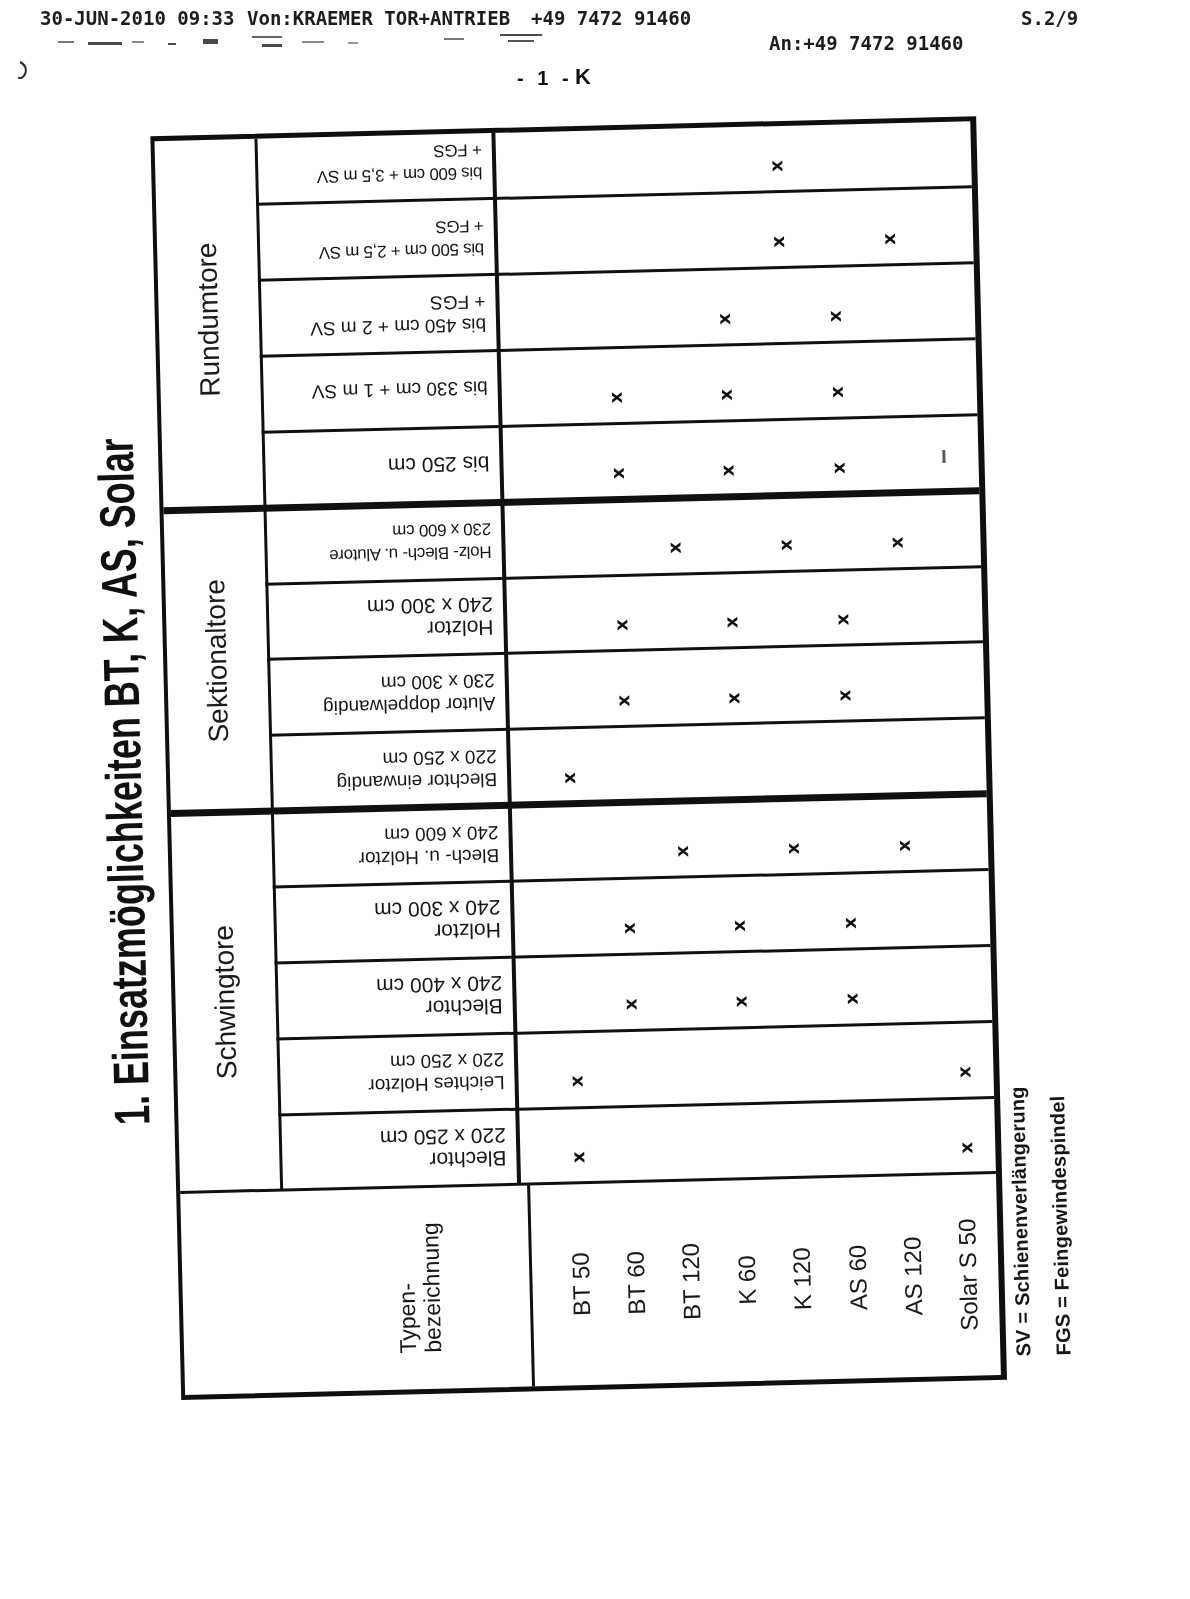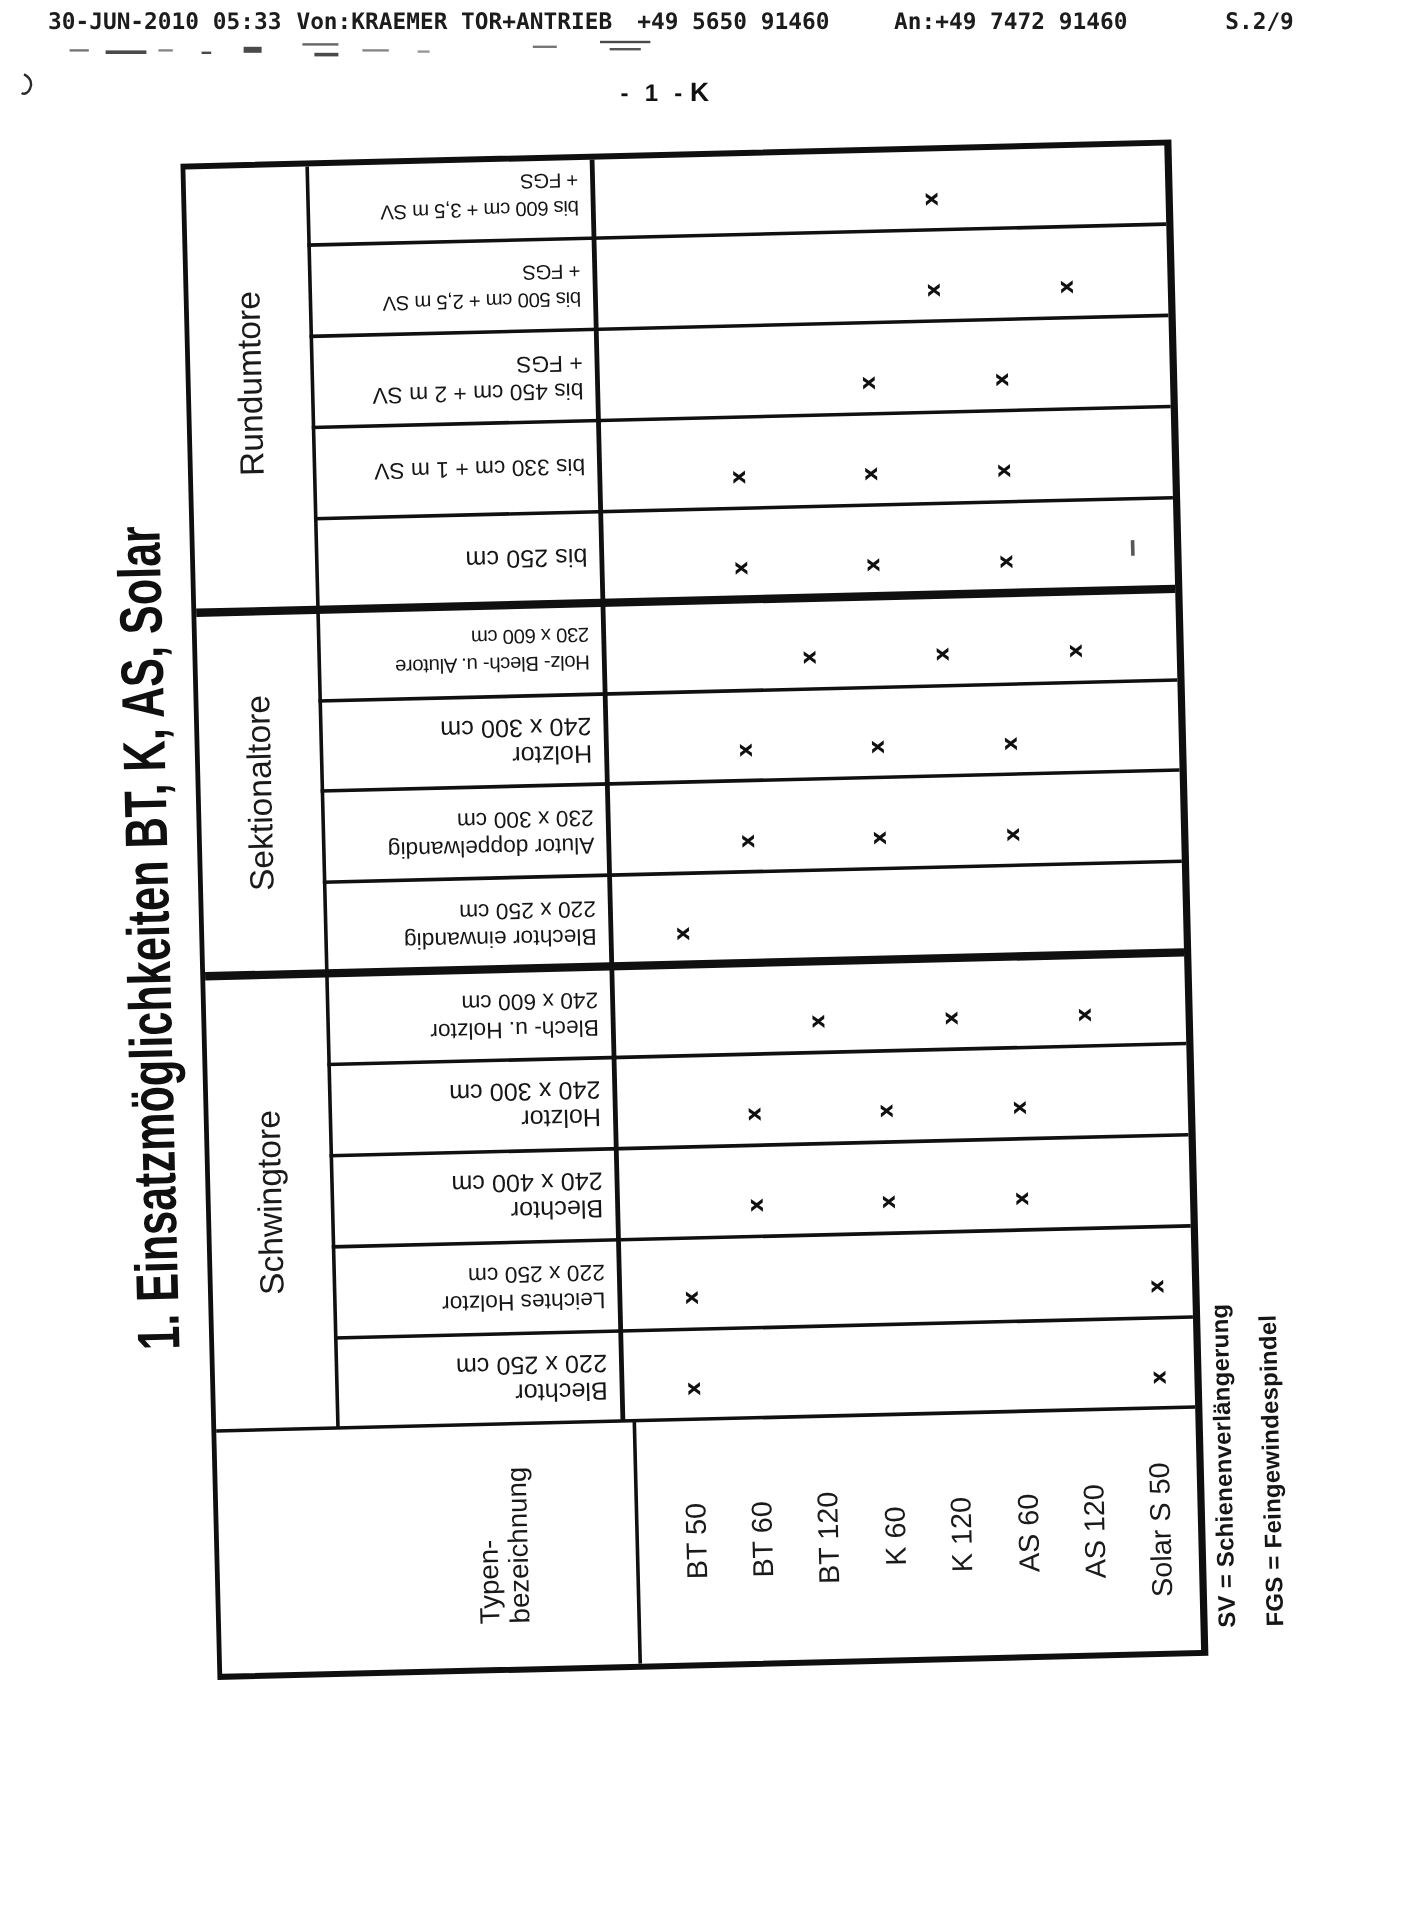--- a/index.html
+++ b/index.html
@@ -4,21 +4,21 @@
 <style>
   html,body{margin:0;padding:0;background:#e8e8e8;}
   .page{position:relative;width:1190px;height:1599px;background:#ffffff;overflow:hidden;
         font-family:"Liberation Sans",sans-serif;color:#141414;}
 
   
   .fax-header{position:absolute;top:7px;left:0;width:100%;height:30px;
               font-family:"DejaVu Sans Mono",monospace;font-size:19px;font-weight:bold;color:#1c1c1c;}
   .fh{position:absolute;top:0;white-space:pre;}
   .fh-date{left:40px;} .fh-from{left:247px;} .fh-fromnum{left:531px;}
-  .fh-to{left:745px;} .fh-page{left:1021px;}
+  .fh-to{left:769px;margin-top:25px;} .fh-page{left:1021px;}
 
   .artifacts i{position:absolute;display:block;background:#4a4a4a;}
 
   .marker-num{position:absolute;left:517px;top:67px;font-size:20px;font-weight:bold;
               letter-spacing:4px;color:#111;}
   .marker-k{position:absolute;left:575px;top:64px;font-size:22px;font-weight:bold;color:#111;}
   .squiggle{position:absolute;left:16px;top:60px;}
 
   
   .sheet{position:absolute;left:0;top:0;width:1599px;height:1190px;
@@ -59,23 +59,23 @@
 
   .footnotes{position:absolute;left:218px;top:979px;font-size:20px;font-weight:bold;color:#161616;}
   .fn{margin-bottom:17px;letter-spacing:.2px;}
 </style>
 </head>
 <body>
 
 <div class="page">
 
   <div class="fax-header">
-    <span class="fh fh-date">30-JUN-2010 05:33</span>
+    <span class="fh fh-date">30-JUN-2010 09:33</span>
     <span class="fh fh-from">Von:KRAEMER TOR+ANTRIEB</span>
-    <span class="fh fh-fromnum">+49 5650 91460</span>
+    <span class="fh fh-fromnum">+49 7472 91460</span>
     <span class="fh fh-to">An:+49 7472 91460</span>
     <span class="fh fh-page">S.2/9</span>
   </div>
 
   <div class="artifacts">
     <i style="left:58px;top:41px;width:16px;height:2px;background:#777;"></i>
     <i style="left:88px;top:42px;width:34px;height:3px;"></i>
     <i style="left:132px;top:41px;width:12px;height:2px;background:#888;"></i>
     <i style="left:168px;top:43px;width:8px;height:2px;"></i>
     <i style="left:203px;top:39px;width:15px;height:5px;"></i>

